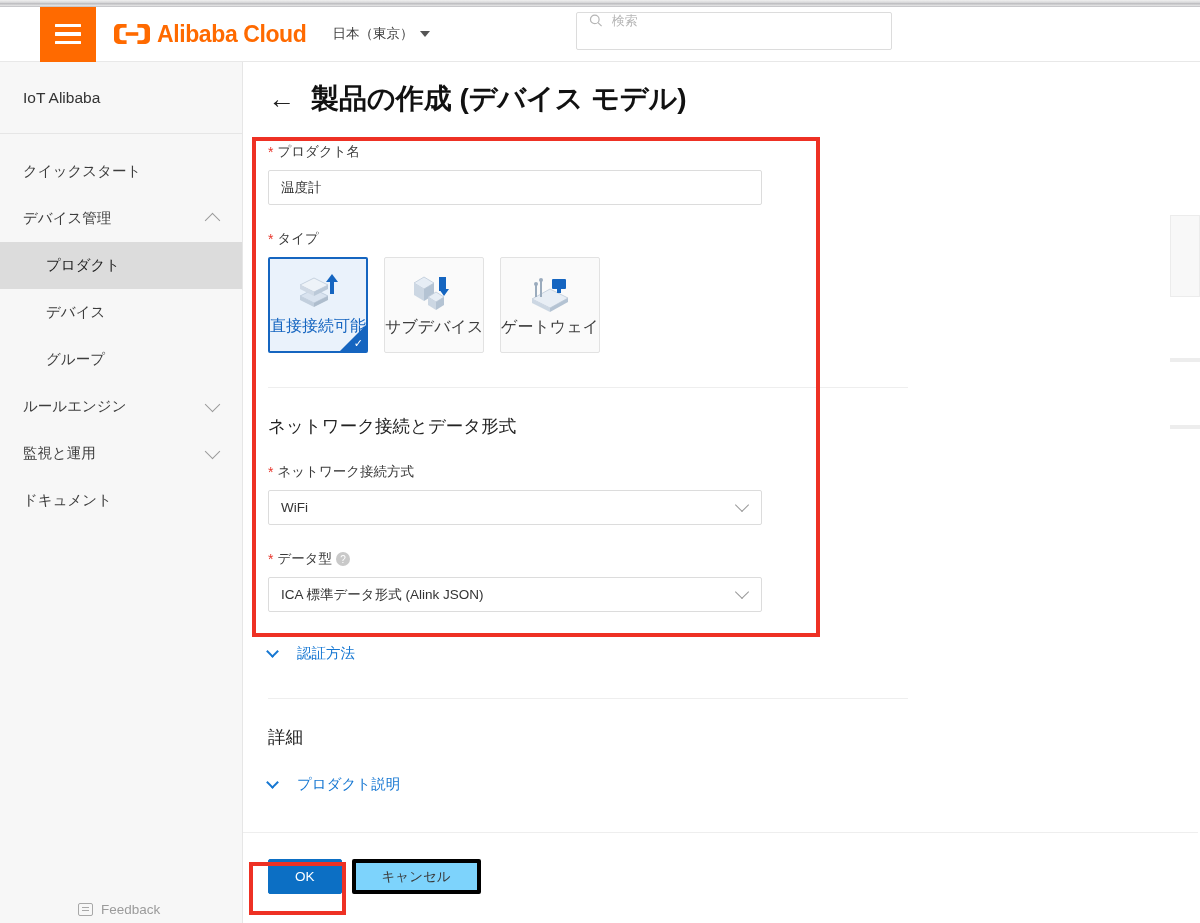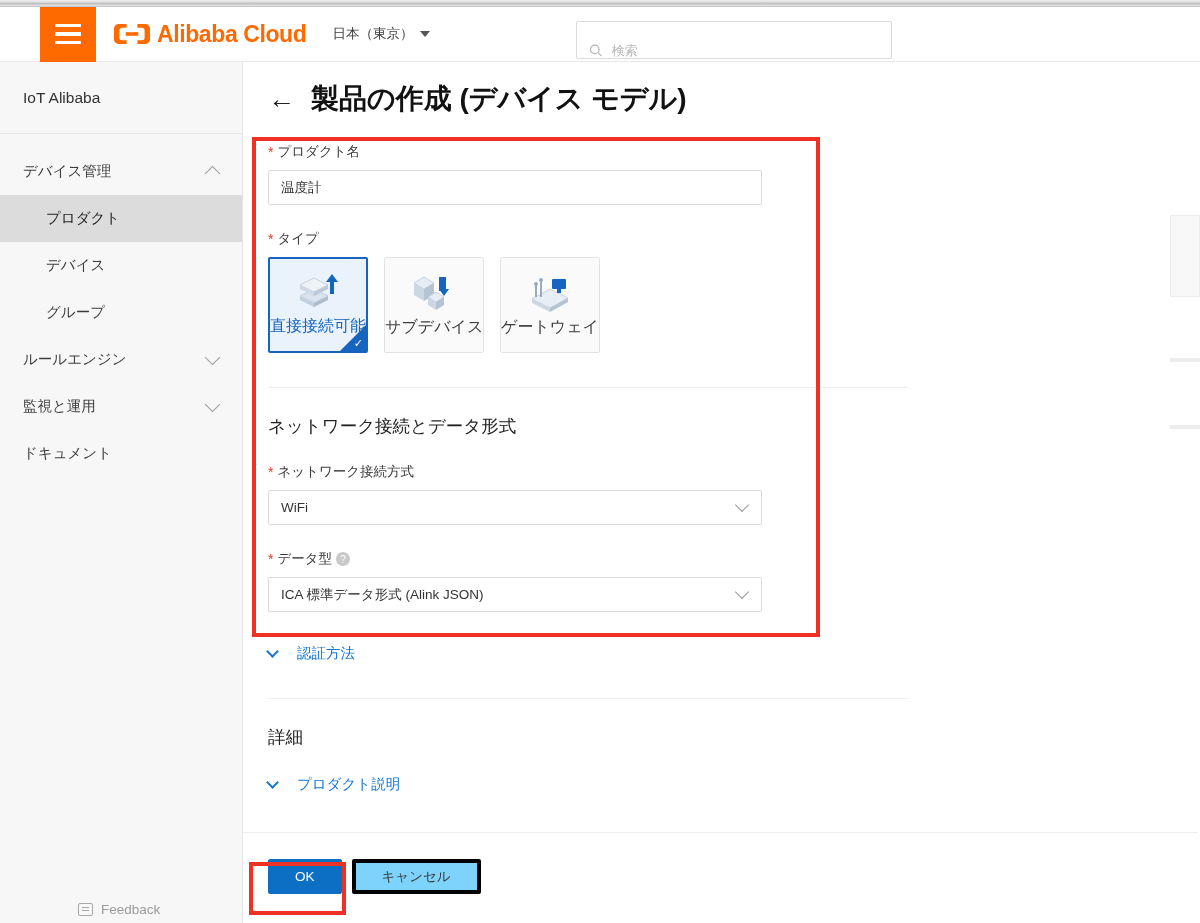--- a/index.html
+++ b/index.html
@@ -39,23 +39,23 @@
   }
   .region {
     margin-left: 26px; font-size: 13.5px; color: #3c3c3c;
     display: flex; align-items: center; gap: 7px; cursor: pointer; white-space: nowrap;
   }
   .caret-down {
     width: 0; height: 0; border-left: 5px solid transparent; border-right: 5px solid transparent;
     border-top: 6px solid #555;
   }
   .search-box {
-    position: absolute; left: 576px; top: 14px; width: 316px; height: 38px;
+    position: absolute; left: 576px; top: 5px; width: 316px; height: 38px;
     border: 1px solid #dcdcdc; background: #fff; border-radius: 2px;
-    display: flex; align-items: flex-end; padding: 0 12px; gap: 9px; cursor: text;
+    display: flex; align-items: flex-start; padding: 0 12px; gap: 9px; cursor: text;
   }
   .search-box input {
     border: none; outline: none; font-size: 13px; color: #333; width: 100%;
     font-family: "Liberation Sans", sans-serif; background: transparent;
   }
   .search-box input::placeholder { color: #b5b5b5; }
   .hnav {
     position: absolute; left: 908px; top: 0; height: 55px;
     display: flex; align-items: center; gap: 28px; white-space: nowrap;
   }
@@ -217,20 +217,23 @@
       </svg>
       <input type="text" placeholder="検索" style="">
     </div>
 
   </div>
 
   <div class="sidebar">
     <div class="side-title">IoT Alibaba</div>
     <div class="side-list">
 
+      <div class="side-item">
+        <span>クイックスタート</span>
+      </div>
 
       <div class="side-item">
         <span>デバイス管理</span>
         <span class="chev up"></span>
       </div>
 
       <div class="side-item sub active">
         <span>プロダクト</span>
       </div>
 

